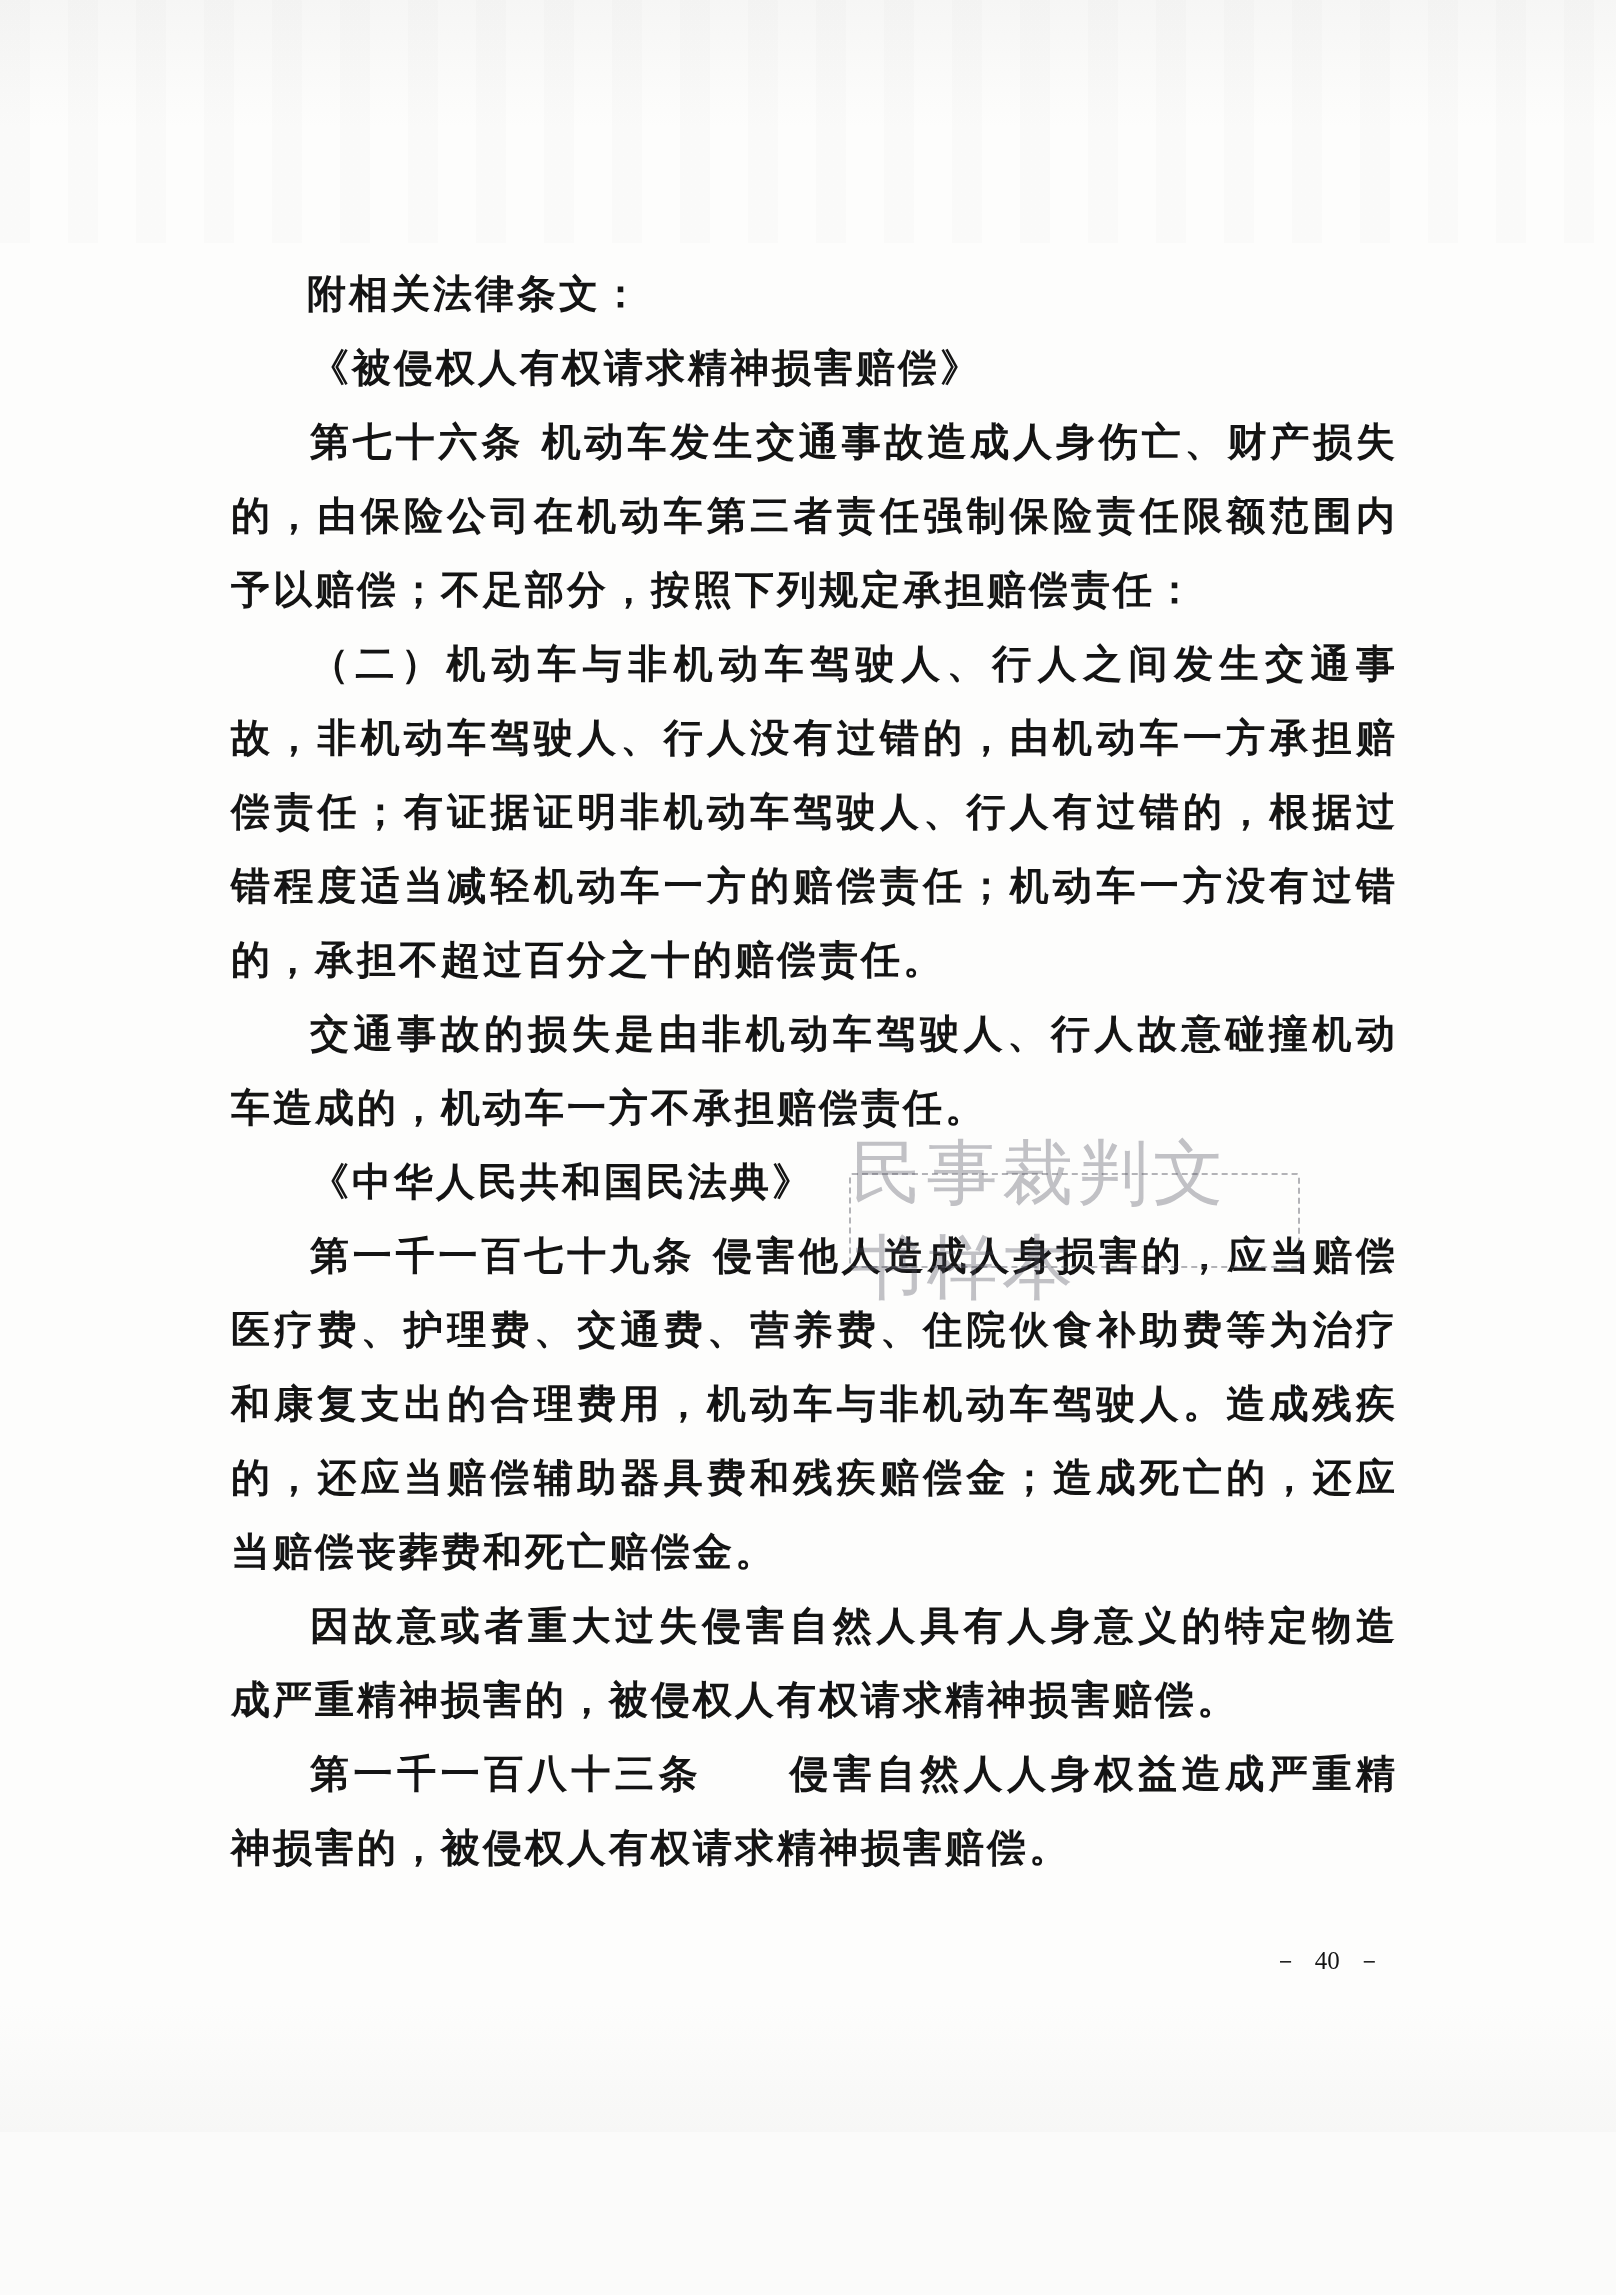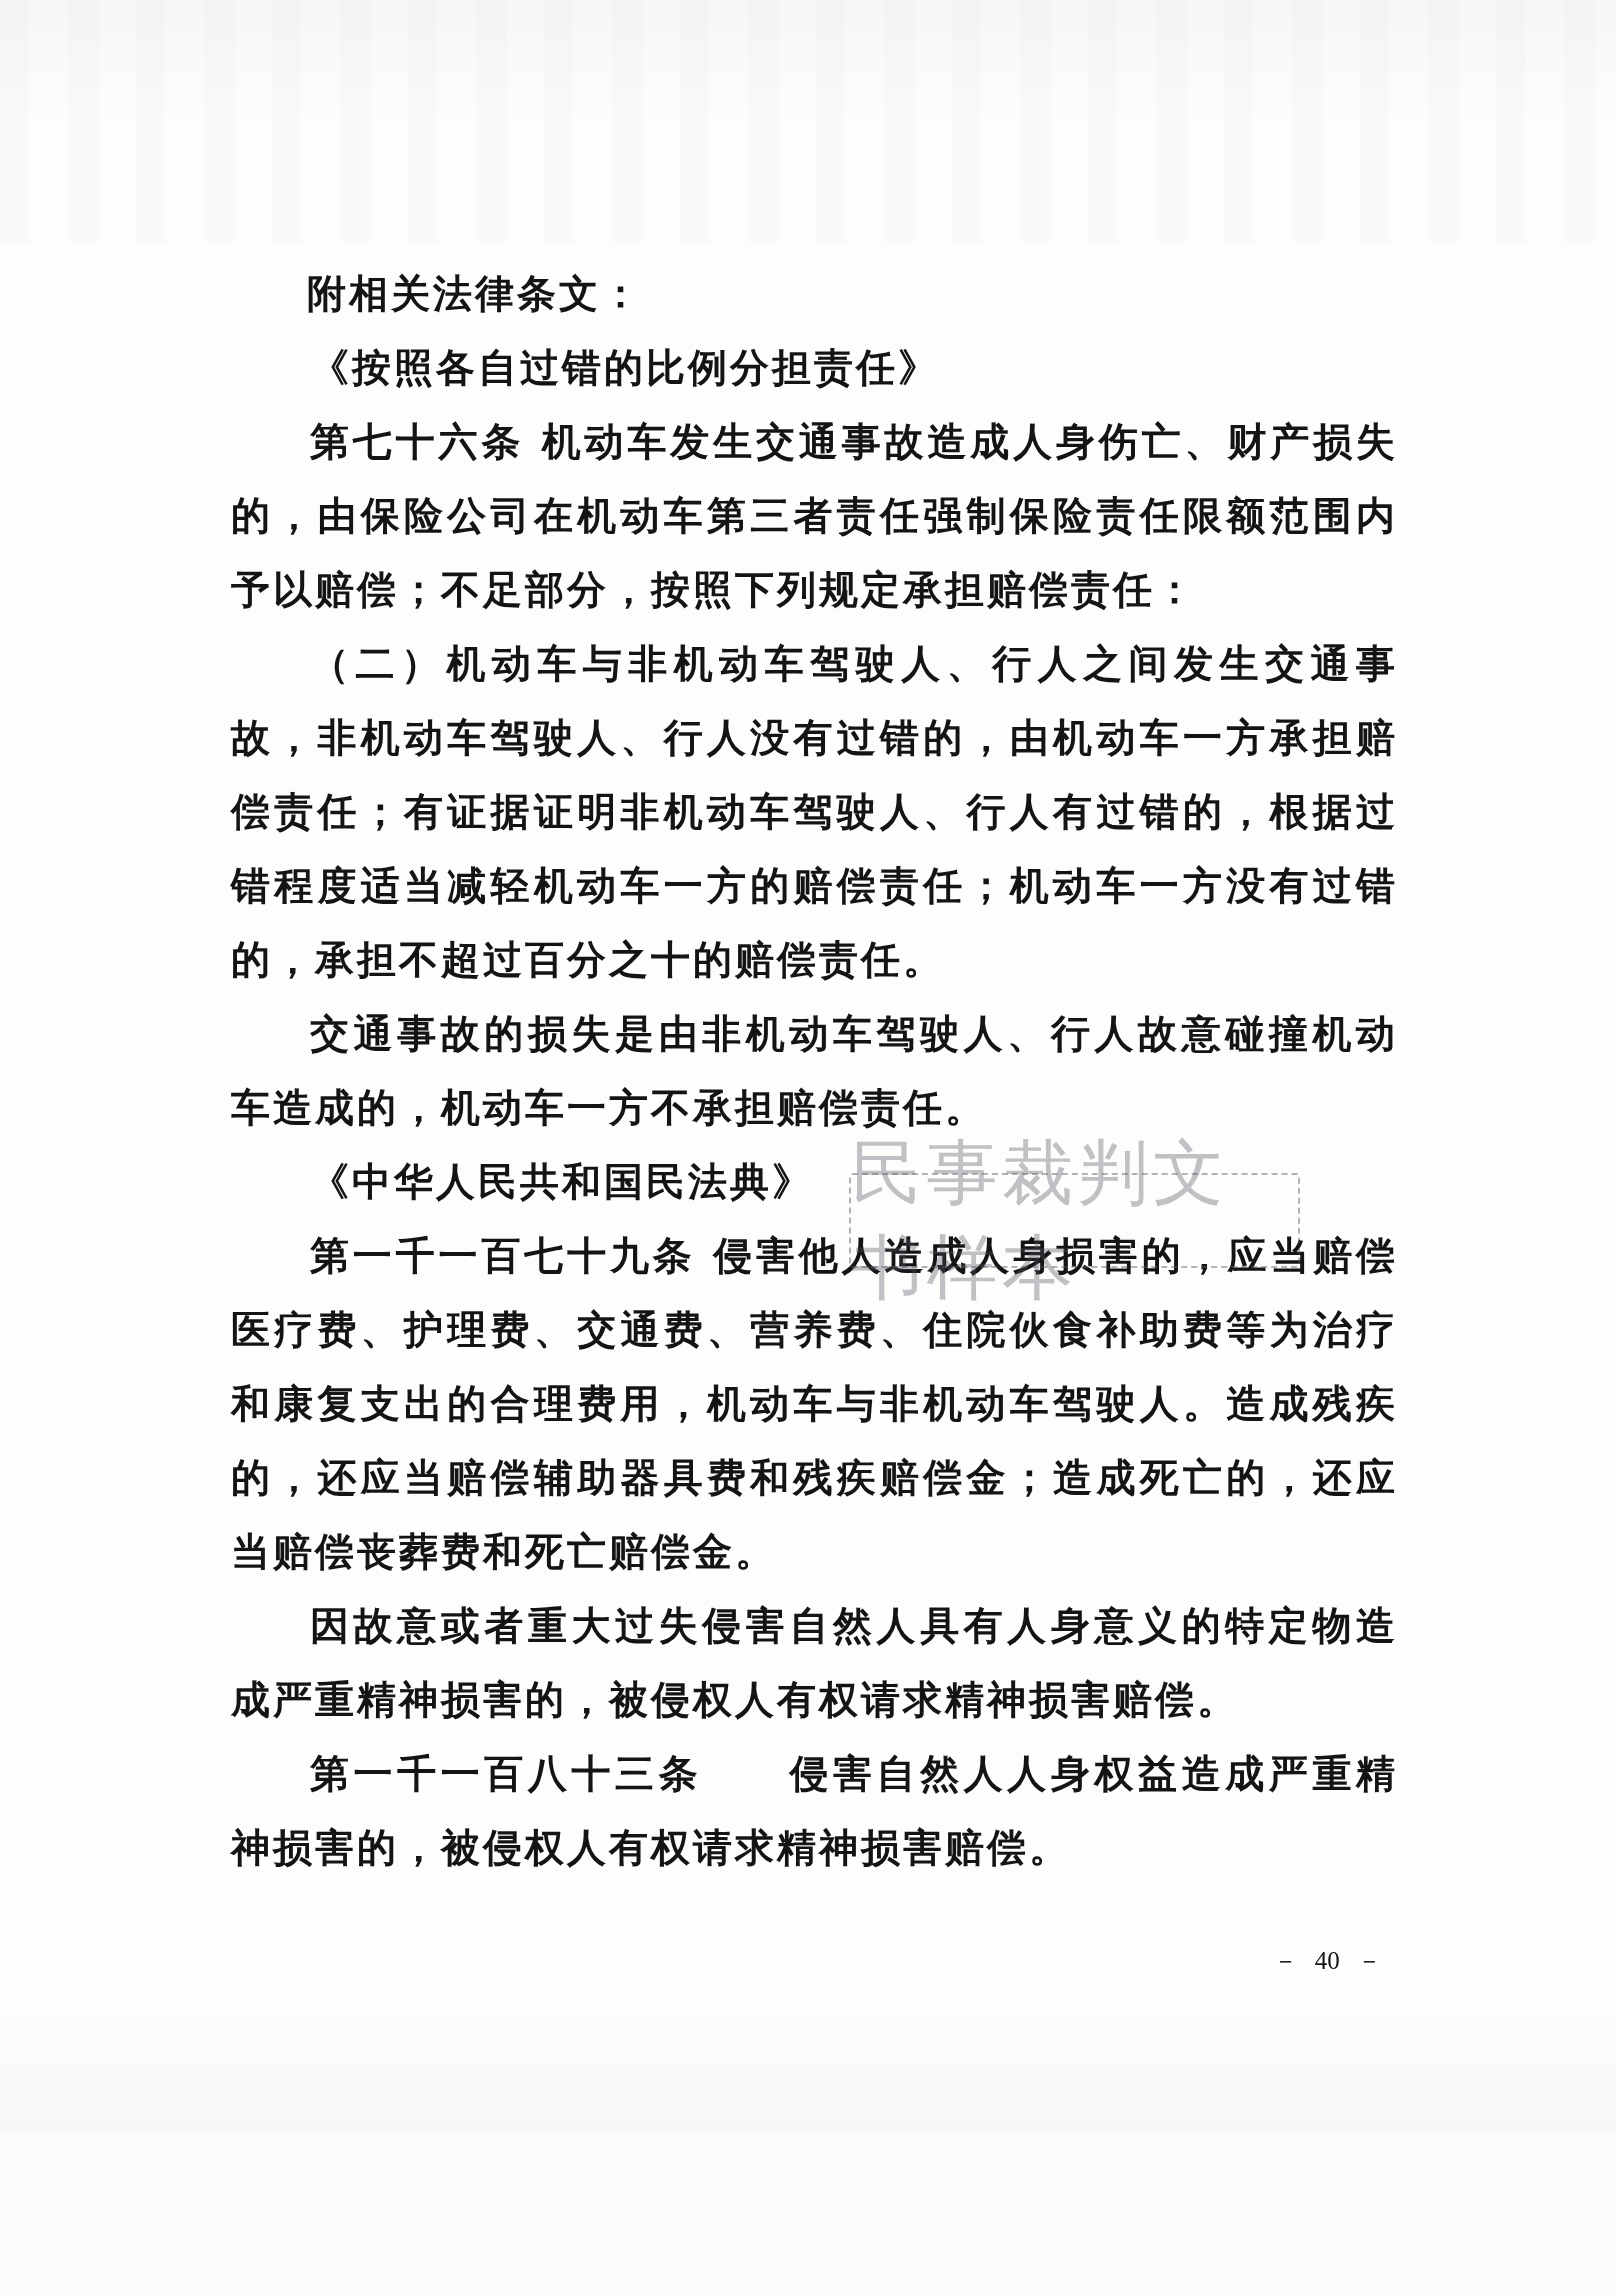--- a/index.html
+++ b/index.html
@@ -43,21 +43,21 @@
   </style>
 </head>
 <body>
 
 <div class="page">
   <div class="bleed"></div>
 
   <div class="body-text">
     <p class="para indent-small">附相关法律条文：</p>
 
-    <p class="para indent">《按照各自过错的比例分担责任》</p>
+    <p class="para indent">《被侵权人有权请求精神损害赔偿》</p>
     <p class="para indent">第七十六条 机动车发生交通事故造成人身伤亡、财产损失的，由保险公司在机动车第三者责任强制保险责任限额范围内予以赔偿；不足部分，按照下列规定承担赔偿责任：</p>
     <p class="para indent">（二）机动车与非机动车驾驶人、行人之间发生交通事故，非机动车驾驶人、行人没有过错的，由机动车一方承担赔偿责任；有证据证明非机动车驾驶人、行人有过错的，根据过错程度适当减轻机动车一方的赔偿责任；机动车一方没有过错的，承担不超过百分之十的赔偿责任。</p>
     <p class="para indent">交通事故的损失是由非机动车驾驶人、行人故意碰撞机动车造成的，机动车一方不承担赔偿责任。</p>
 
     <p class="para indent">《中华人民共和国民法典》</p>
     <p class="para indent">第一千一百七十九条 侵害他人造成人身损害的，应当赔偿医疗费、护理费、交通费、营养费、住院伙食补助费等为治疗和康复支出的合理费用，机动车与非机动车驾驶人。造成残疾的，还应当赔偿辅助器具费和残疾赔偿金；造成死亡的，还应当赔偿丧葬费和死亡赔偿金。</p>
     <p class="para indent">因故意或者重大过失侵害自然人具有人身意义的特定物造成严重精神损害的，被侵权人有权请求精神损害赔偿。</p>
     <p class="para indent">第一千一百八十三条　　侵害自然人人身权益造成严重精神损害的，被侵权人有权请求精神损害赔偿。</p>
   </div>
 

